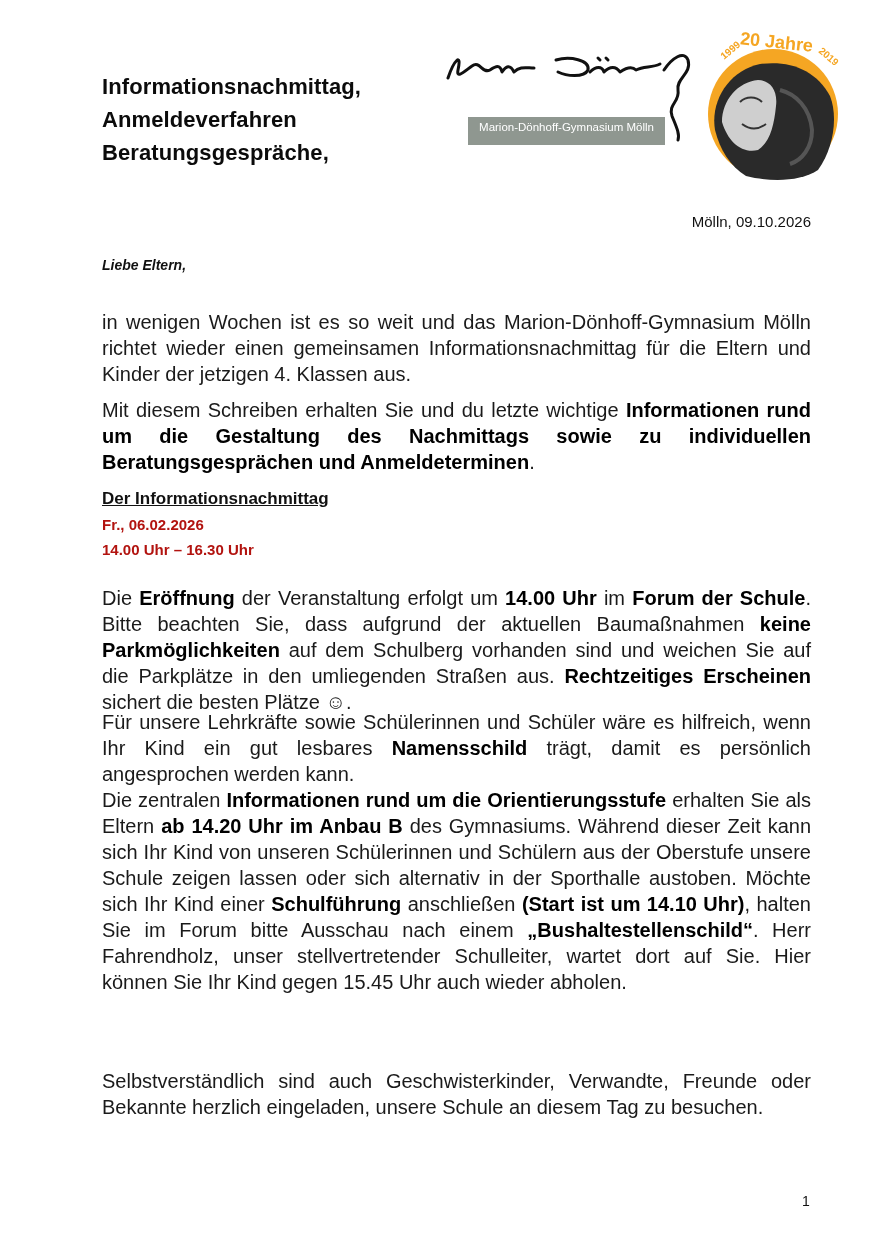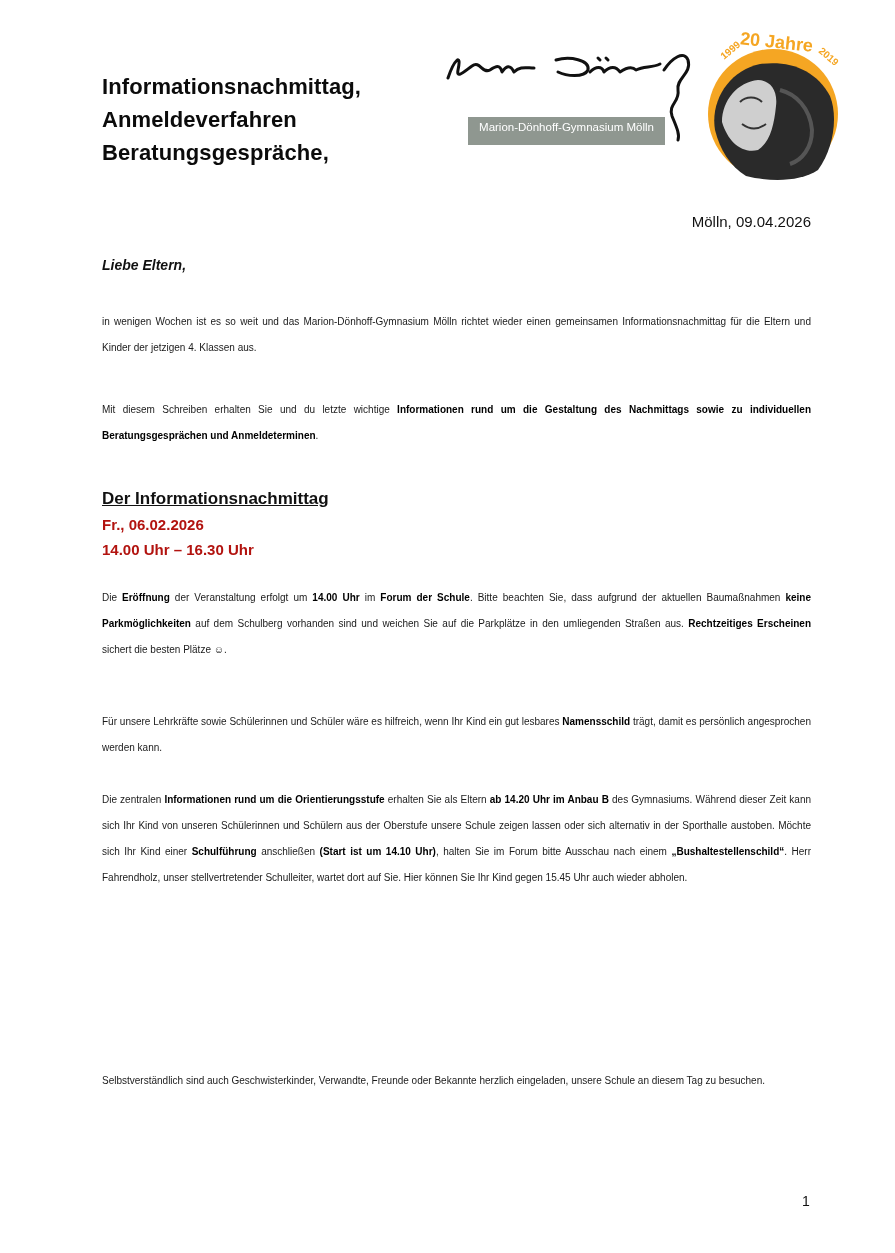--- a/index.html
+++ b/index.html
@@ -6,21 +6,21 @@
   body { width:895px; height:1253px; position:relative; overflow:hidden;
          font-family:"Liberation Sans", "DejaVu Sans", sans-serif; color:#111; }
   .page { position:absolute; left:0; top:0; width:895px; height:1253px; background:#fff; }
   .title { position:absolute; left:102px; top:70px; font-size:22px; font-weight:bold; line-height:33px; color:#0b0b0b; letter-spacing:0.1px; }
   .title div { white-space:nowrap; }
   .logo { position:absolute; left:440px; top:30px; width:420px; height:160px; }
   .school-label { position:absolute; left:468px; top:96px; width:197px; height:28px; background:#8f9790; color:#fff;
                   font-size:11.5px; line-height:20px; text-align:center; white-space:nowrap;margin-top:21px; }
   .date { position:absolute; right:84px; top:213px; font-size:15px; color:#111; }
   .greeting { position:absolute; left:102px; top:257px; font-size:14px; font-weight:bold; font-style:italic; color:#111; }
-  .para { position:absolute; left:102px; width:709px; font-size:10px; line-height:26px; text-align:justify; color:#1a1a1a; }
+  .para { position:absolute; left:102px; width:709px; font-size:20px; line-height:26px; text-align:justify; color:#1a1a1a; }
   .para b { font-weight:bold; color:#000; }
   .center-block { position:absolute; left:102px; width:709px; text-align:left; }
   .sec-title { top:487px; font-size:17px; font-weight:bold; line-height:24px; }
   .sec-title span { text-decoration:underline; }
   .red { color:#b2130f; font-weight:bold; font-size:15px; line-height:24px; }
   .pagenum { position:absolute; left:802px; top:1193px; font-size:14px; color:#111; }
 </style>
 </head>
 <body>
 
@@ -47,21 +47,21 @@
       <path d="M282 92 C282 70 298 52 318 50 C330 50 338 60 336 76 C334 96 330 112 318 120 C302 124 288 112 282 92 Z" fill="#cfcfcf"></path>
       <path d="M300 72 C306 66 316 66 322 72 M302 94 C310 100 318 100 326 94" stroke="#333" stroke-width="2" fill="none"></path>
       <path d="M340 60 C356 64 370 78 372 100 C372 118 362 130 350 134" stroke="#555" stroke-width="4" fill="none"></path>
     </g>
     <text x="336" y="18" font-family="Liberation Sans, sans-serif" font-weight="bold" font-size="18" fill="#f5a623" text-anchor="middle" transform="rotate(6 336 18)">20 Jahre</text>
     <text x="284" y="30" font-family="Liberation Sans, sans-serif" font-weight="bold" font-size="10" fill="#f5a623" transform="rotate(-40 284 30)">1999</text>
     <text x="378" y="22" font-family="Liberation Sans, sans-serif" font-weight="bold" font-size="10" fill="#f5a623" transform="rotate(40 378 22)">2019</text>
   </svg>
   <div class="school-label">Marion-Dönhoff-Gymnasium Mölln</div>
 
-  <div class="date">Mölln, 09.04.2026</div>
+  <div class="date">Mölln, 09.10.2026</div>
 
   <div class="greeting">Liebe Eltern,</div>
 
   <div class="para" style="top:309px;"><span>in wenigen Wochen ist es so weit und das Marion-Dönhoff-Gymnasium Mölln richtet wieder einen gemeinsamen Informationsnachmittag für die Eltern und Kinder der jetzigen 4. Klassen aus.</span></div>
   <div class="para" style="top:381px;margin-top:16px;"><span>Mit diesem Schreiben erhalten Sie und du letzte wichtige </span><b>Informationen rund um die Gestaltung des Nachmittags sowie zu individuellen Beratungsgesprächen und Anmeldeterminen</b><span>.</span></div>
 
   <div class="center-block sec-title">
     <span>Der Informationsnachmittag</span>
   </div>
   <div class="center-block red" style="top:513px;">Fr., 06.02.2026</div>

